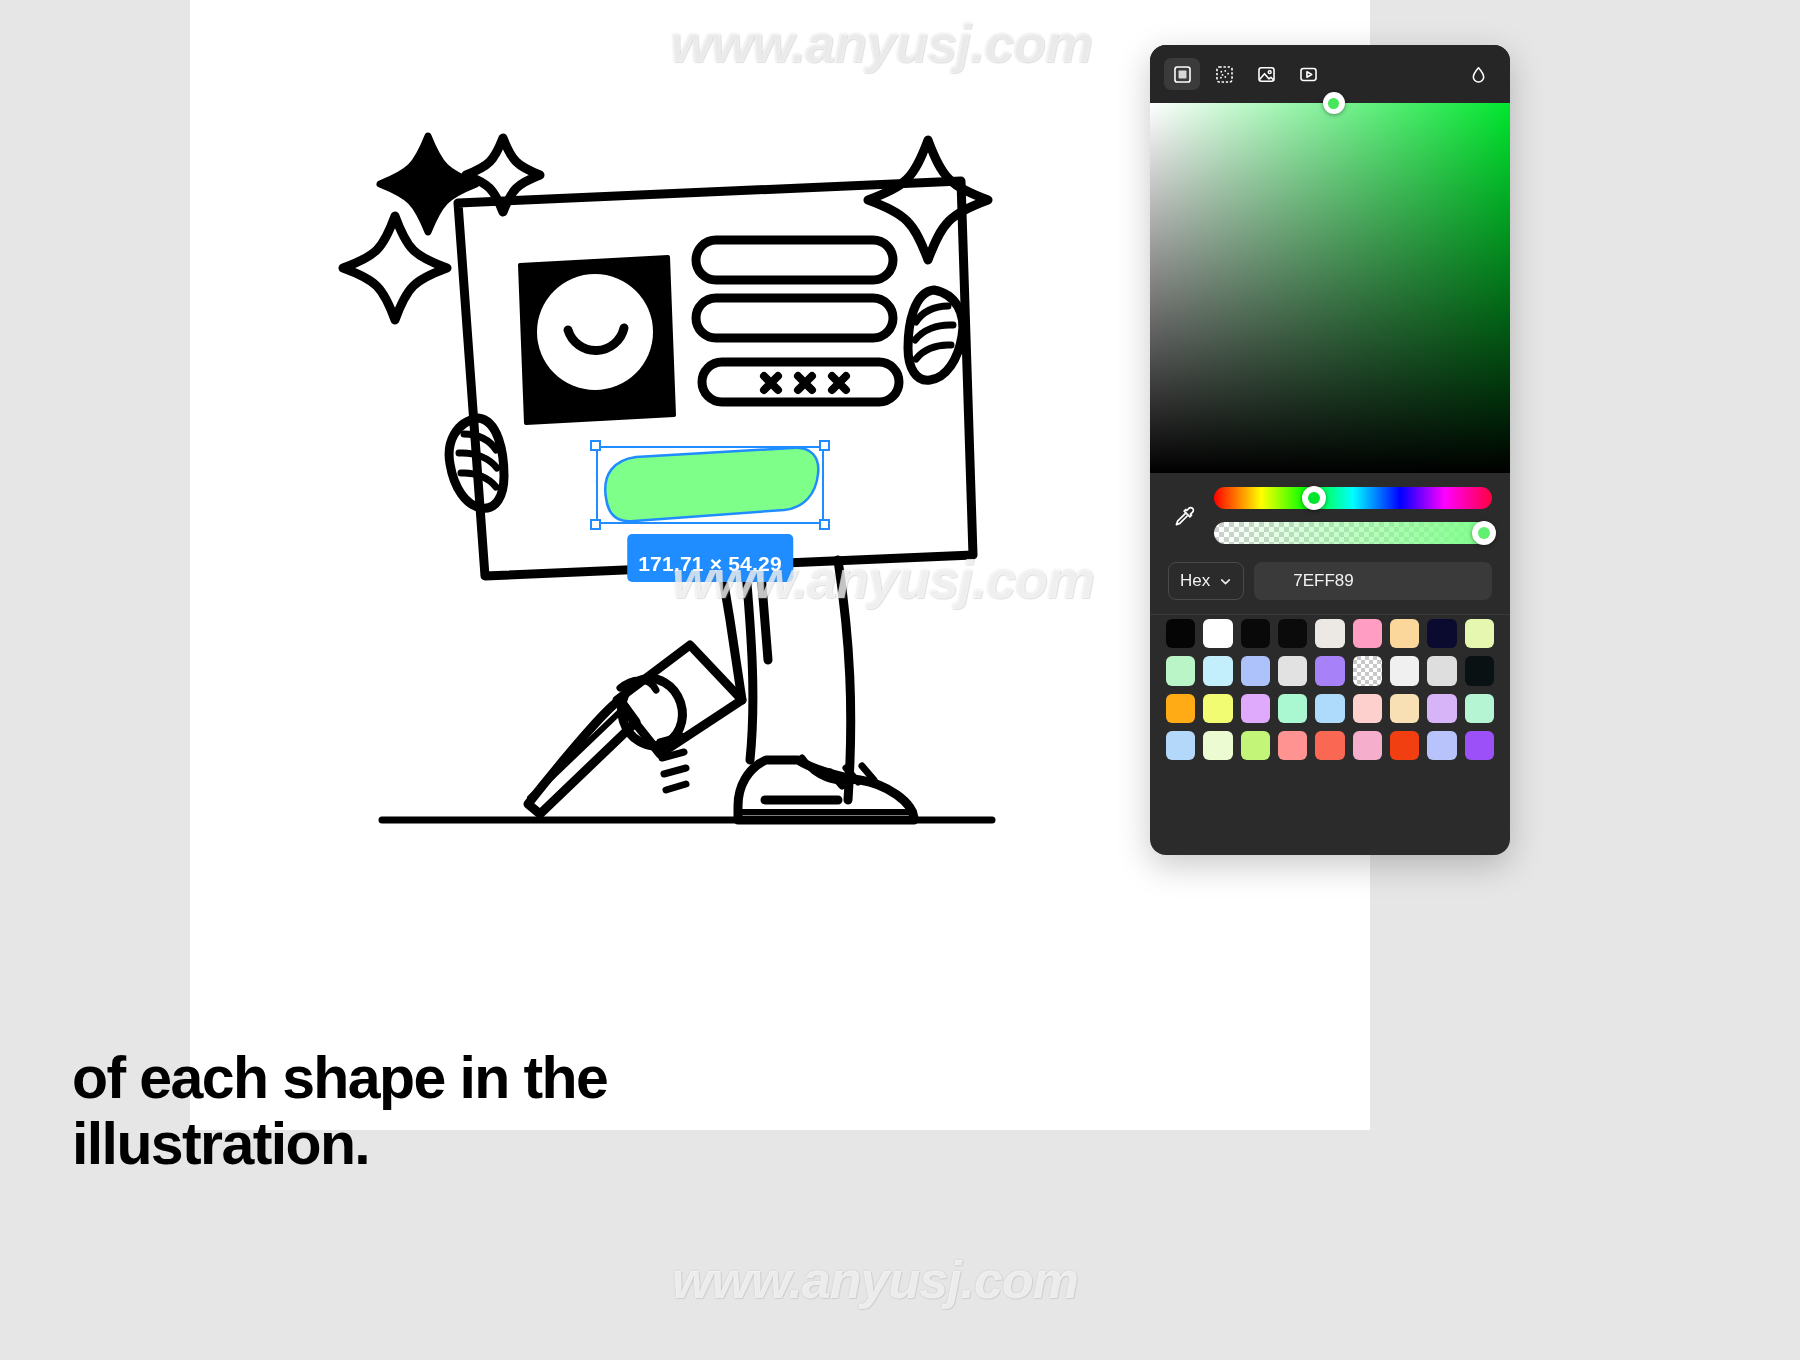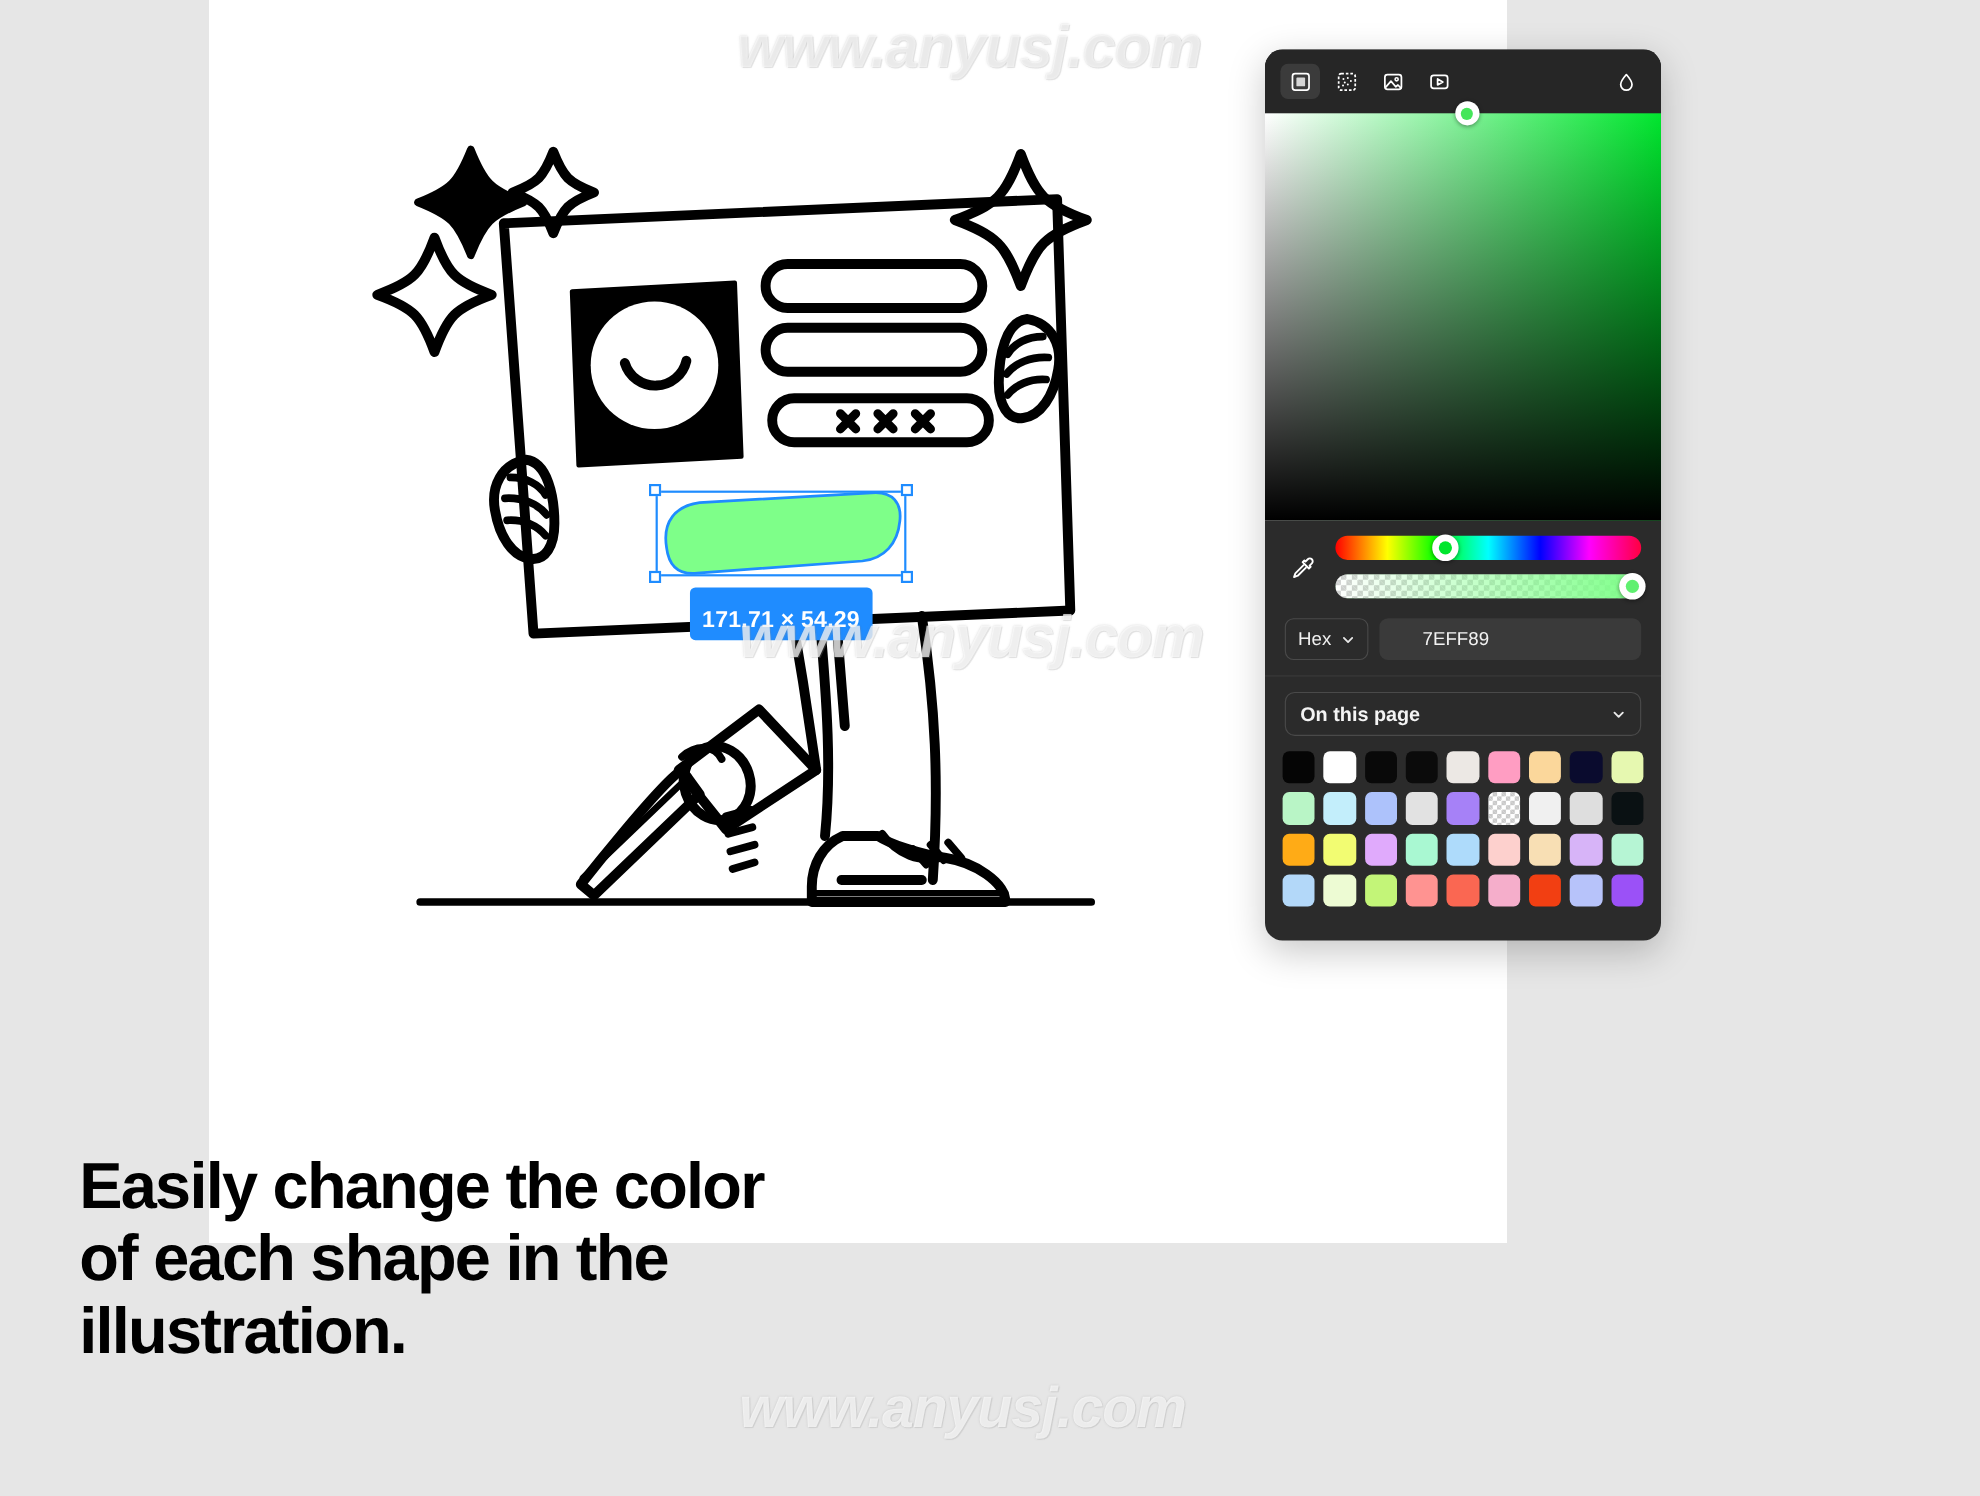--- a/index.html
+++ b/index.html
@@ -378,21 +378,20 @@
   <div class="handle h-bl"></div>
   <div class="handle h-br"></div>
   <div id="dim-badge">171.71 × 54.29</div>
 </div>
 
 <div class="watermark" id="wm-top">www.anyusj.com</div>
 <div class="watermark" id="wm-mid">www.anyusj.com</div>
 <div class="watermark" id="wm-bottom">www.anyusj.com</div>
 
 <div id="caption">
-  <span class="ln">Easily change the color</span>
   <span class="ln">of each shape in the</span>
   <span class="ln">illustration.</span>
 </div>
 
 <div id="picker">
 
   <div id="picker-toolbar">
 
     <div class="tool-btn active">
       <svg viewBox="0 0 24 24">
@@ -469,28 +468,20 @@
       </svg>
     </div>
     <div id="hex-group">
       <input id="hex-value" type="text" value="7EFF89" style="">
 
     </div>
   </div>
 
   <div id="divider"></div>
 
-  <div id="scope-row">
-    <div id="scope-select">
-      <span>On this page</span>
-      <svg class="chev" viewBox="0 0 12 12">
-        <path d="M2.5 4.5 L6 8 L9.5 4.5" fill="none" stroke="#e8e8e8" stroke-width="1.6" stroke-linecap="round" stroke-linejoin="round"></path>
-      </svg>
-    </div>
-  </div>
 
   <div id="swatch-grid">
       <div class="swatch" style="background: rgb(5, 5, 5);"></div>
       <div class="swatch" style="background: rgb(255, 255, 255);"></div>
       <div class="swatch" style="background: rgb(9, 9, 9);"></div>
       <div class="swatch" style="background: rgb(11, 11, 11);"></div>
       <div class="swatch" style="background: rgb(236, 232, 228);"></div>
       <div class="swatch" style="background: rgb(255, 157, 194);"></div>
       <div class="swatch" style="background: rgb(251, 215, 155);"></div>
       <div class="swatch" style="background: rgb(10, 11, 46);"></div>

